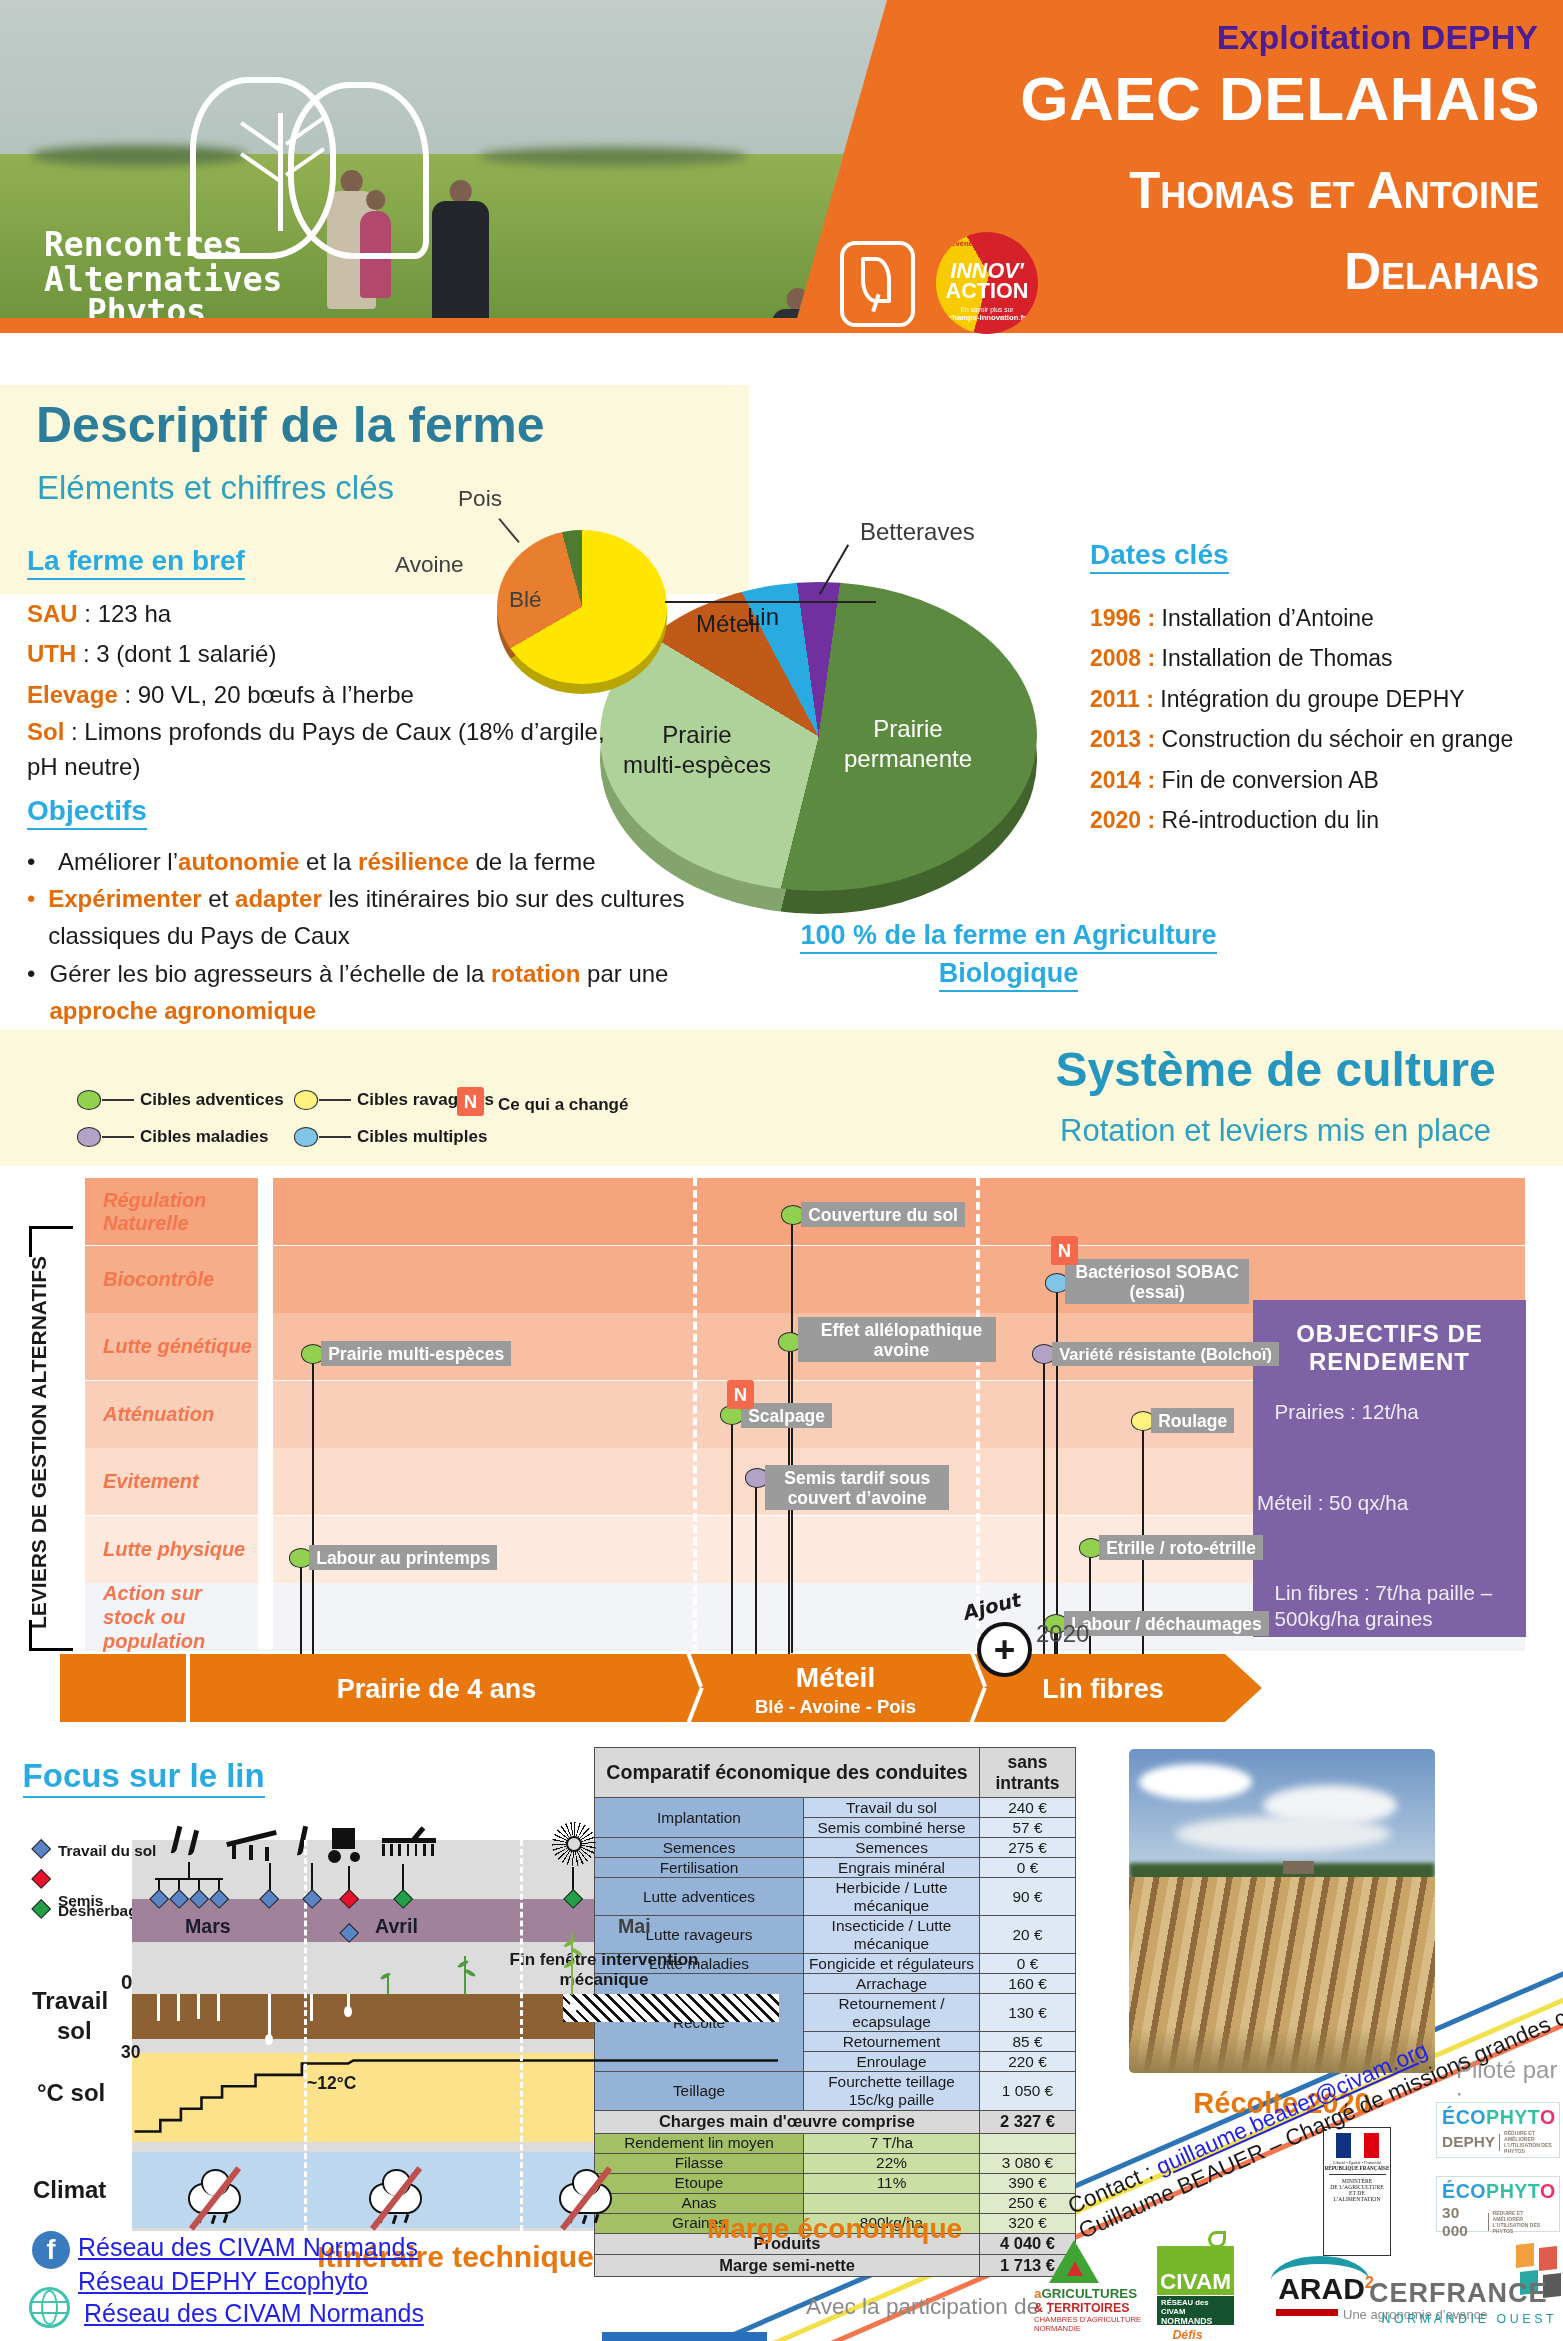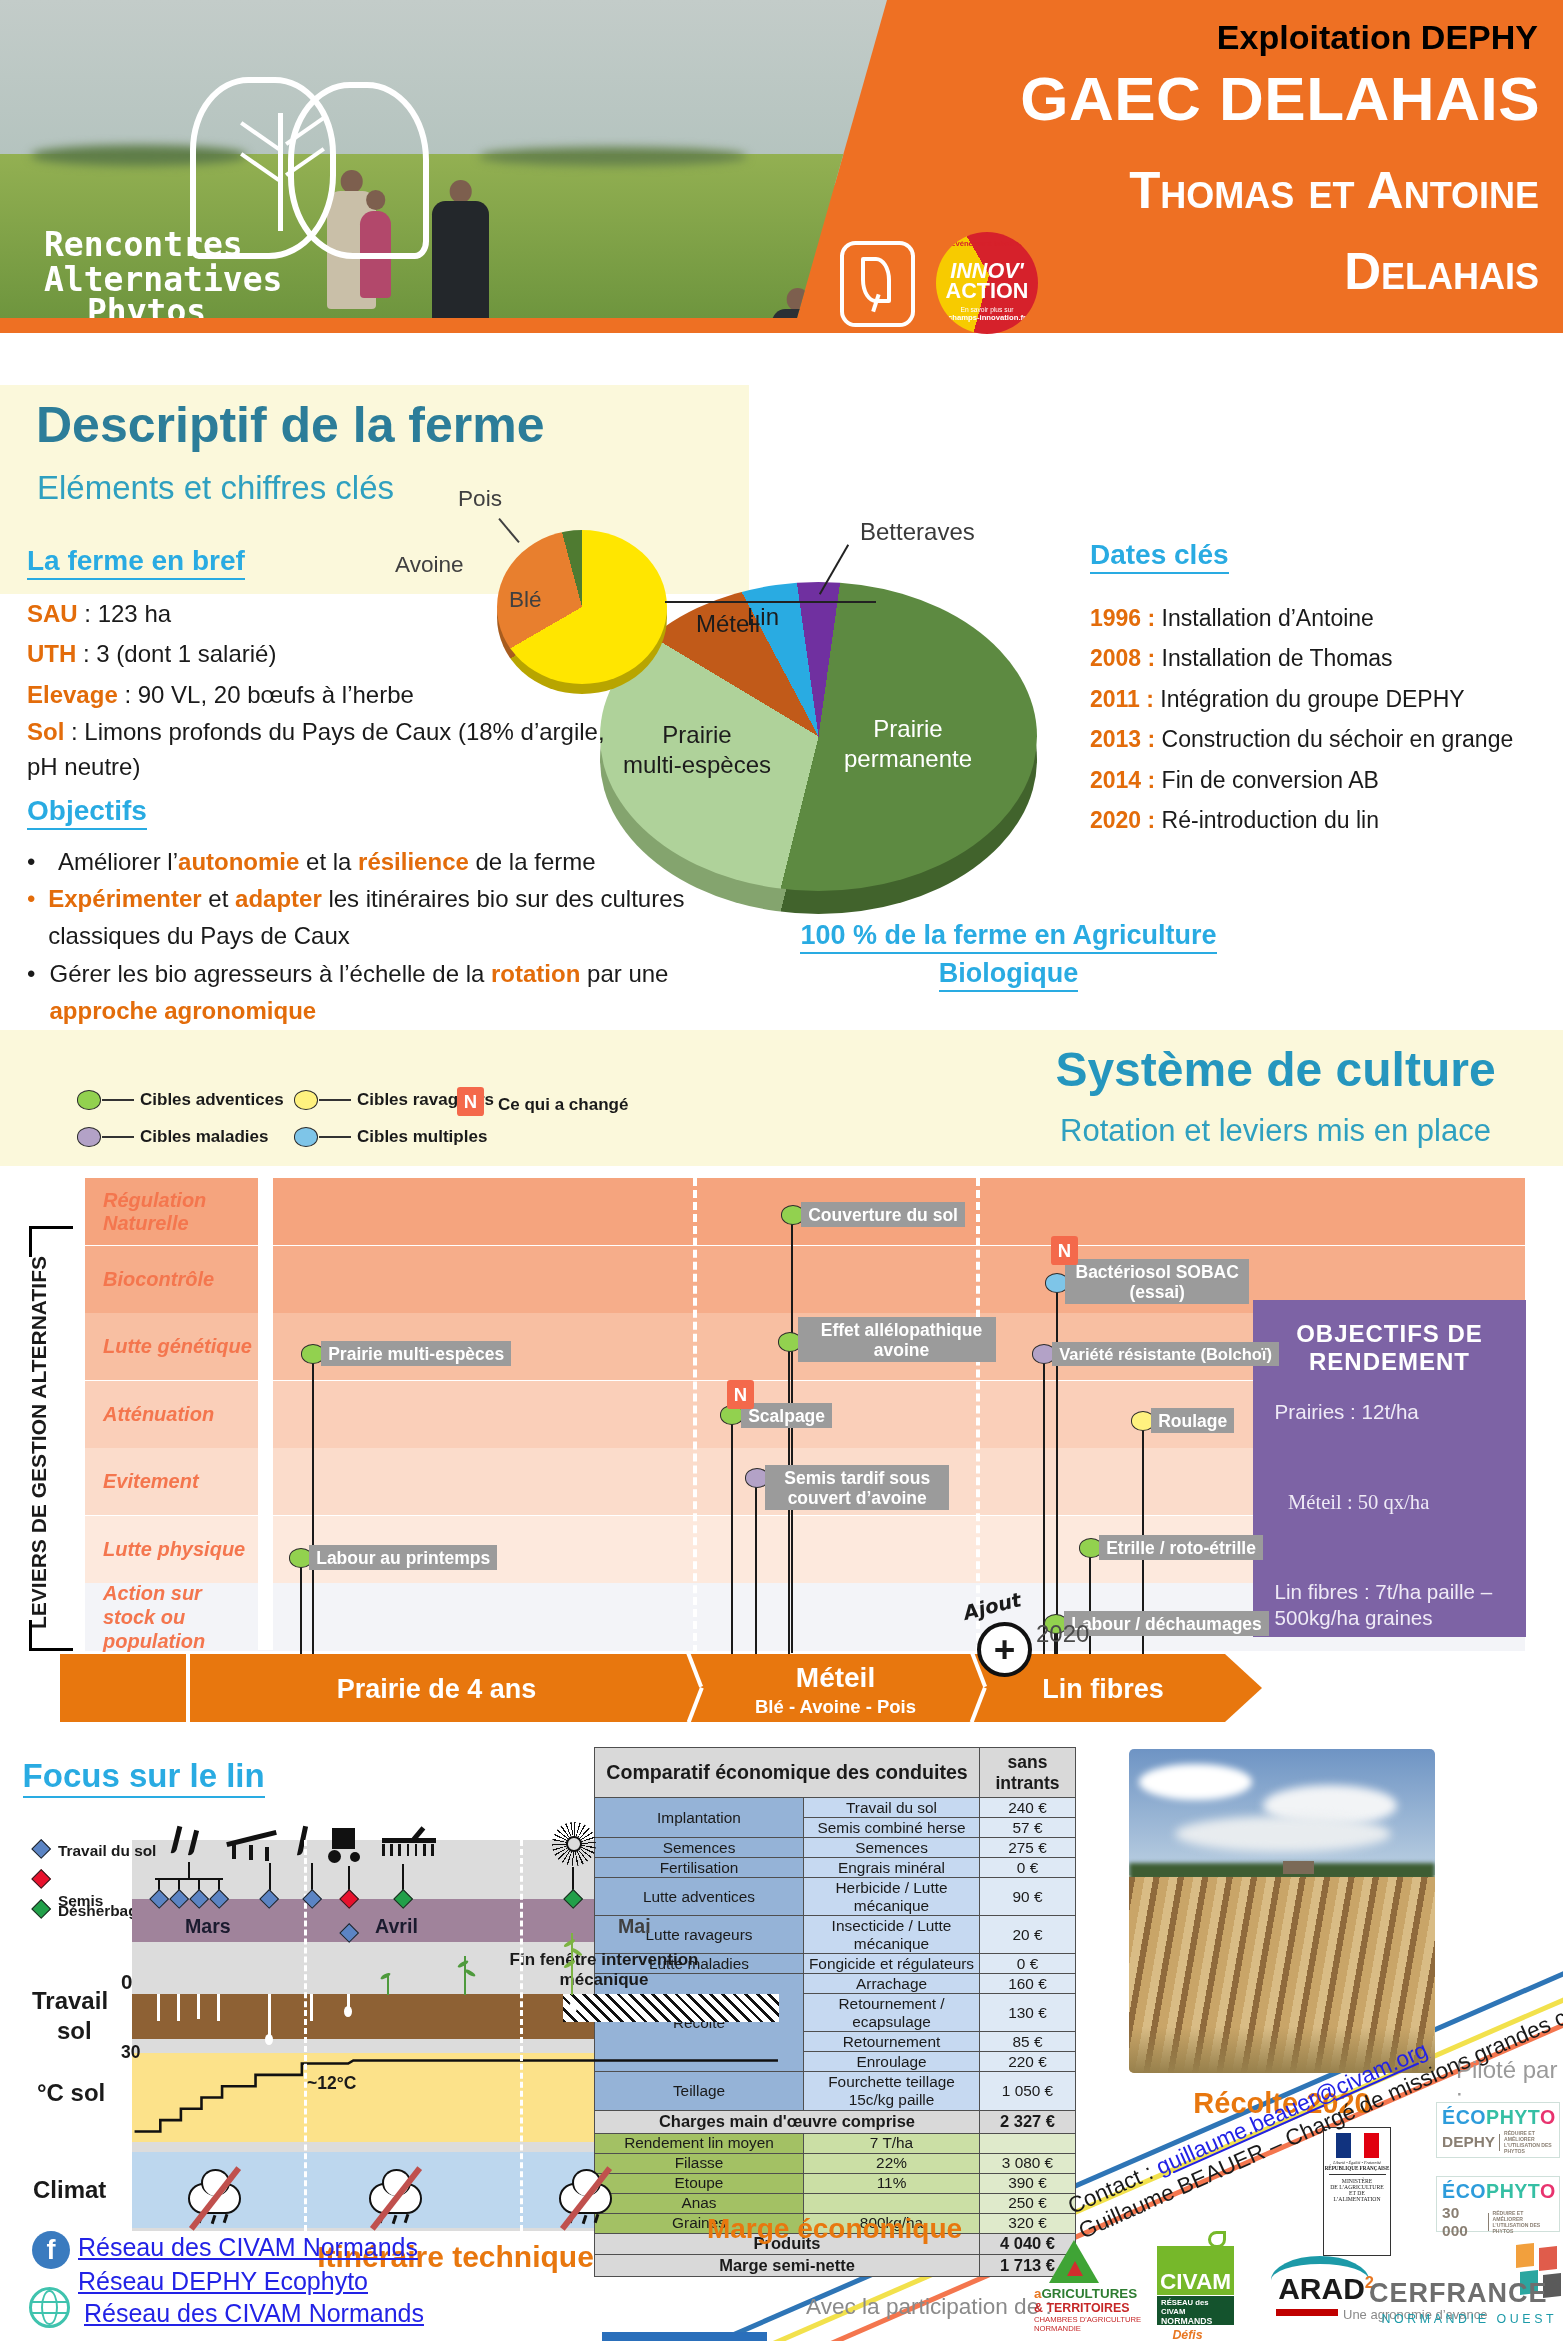--- a/index.html
+++ b/index.html
@@ -74,21 +74,21 @@
       <div class="abs" style="left:282px;top:129px;width:46px;height:4.1px;background:#fff;transform:rotate(-35deg);"></div>
       <div class="abs" style="left:282px;top:160px;width:46px;height:4.1px;background:#fff;transform:rotate(-35deg);"></div>
       <div class="abs" style="left:237px;top:134px;width:46px;height:4.1px;background:#fff;transform:rotate(35deg);"></div>
       <div class="abs" style="left:237px;top:165px;width:46px;height:4.1px;background:#fff;transform:rotate(35deg);"></div>
 
       <div class="abs" style="left:44px;top:225px;font-family:'DejaVu Sans Mono',monospace;font-weight:bold;font-size:33px;color:#fff;">Rencontres</div>
       <div class="abs" style="left:44px;top:260px;font-family:'DejaVu Sans Mono',monospace;font-weight:bold;font-size:33px;color:#fff;">Alternatives</div>
       <div class="abs" style="left:87px;top:292px;font-family:'DejaVu Sans Mono',monospace;font-weight:bold;font-size:33px;color:#fff;">Phytos</div>
     </div>
 
-    <div class="abs" style="right:26px;top:17.5px;font-size:34px;font-weight:600;color:#000000;">Exploitation DEPHY</div>
+    <div class="abs" style="right:26px;top:17.5px;font-size:34px;font-weight:600;color:#4c1d95;">Exploitation DEPHY</div>
     <div class="abs" style="right:24px;top:63px;font-size:62px;font-weight:bold;color:#fff;letter-spacing:0.5px;">GAEC DELAHAIS</div>
     <div class="abs" style="right:25px;top:161px;font-size:51px;font-weight:bold;color:#fff;font-variant:small-caps;">Thomas et Antoine</div>
     <div class="abs" style="right:25px;top:242px;font-size:51px;font-weight:bold;color:#fff;font-variant:small-caps;">Delahais</div>
 
     <div class="abs" style="left:840px;top:241px;width:67px;height:78px;border:4.6px solid #fff;border-radius:15.4px;">
       <div class="abs" style="left:16.5px;top:12.4px;width:30px;height:46px;border:4.1px solid #fff;border-radius:2.1px 50% 2.1px 50%;box-sizing:border-box;"></div>
       <div class="abs" style="left:30px;top:49px;width:3.6px;height:17.5px;background:#fff;transform:rotate(18deg);"></div>
     </div>
 
     <div class="abs" style="left:936px;top:232px;width:102px;height:102px;border-radius:50%;overflow:hidden;
@@ -278,21 +278,21 @@
   <div class="abs graybox" style="left:1099px;top:1535px;z-index:6;">Etrille / roto-étrille</div>
 
   <div class="abs stem" style="left:1054px;top:1624px;height:30px;"></div>
   <div class="abs dot" style="left:1044px;top:1614px;background:#92D14F;"></div>
   <div class="abs graybox" style="left:1064px;top:1611px;z-index:6;">Labour / déchaumages</div>
 
   <div class="abs" style="left:1253px;top:1300px;width:273px;height:337px;background:#7D63A5;z-index:5;">
     <div style="margin-top:19.6px;text-align:center;font-size:24px;font-weight:bold;color:#fff;letter-spacing:1px;">OBJECTIFS DE</div>
     <div style="text-align:center;font-size:24px;font-weight:bold;color:#fff;letter-spacing:1px;">RENDEMENT</div>
     <div style="margin:24px 0 0 21.6px;font-size:20.6px;color:#EFEAF6;">Prairies : 12t/ha</div>
-    <div style="margin:67px 0 0 35px;font-size:20.6px;color:#EFEAF6;font-family:Liberation Serif, serif;">Méteil : 50 qx/ha</div>
+    <div style="margin:67px 0 0 4px;font-size:20.6px;color:#EFEAF6;">Méteil : 50 qx/ha</div>
     <div style="margin:66px 0 0 21.6px;font-size:20.6px;color:#EFEAF6;">Lin fibres : 7t/ha paille –</div>
     <div style="margin:2.1px 0 0 21.6px;font-size:20.6px;color:#EFEAF6;">500kg/ha graines</div>
   </div>
 
   <div class="abs" style="left:60px;top:1654px;width:1165px;height:68px;background:#E8770E;z-index:4;"></div>
   <div class="abs" style="left:1225px;top:1654px;width:0;height:0;
        border-top:34px solid transparent;border-bottom:34px solid transparent;border-left:37px solid #E8770E;z-index:4;"></div>
   <div class="abs" style="left:186px;top:1654px;width:3.6px;height:68px;background:#fff;z-index:5;"></div>
   <div class="abs" style="left:686px;top:1653px;width:4.1px;height:37px;background:#fff;transform:rotate(-21deg);transform-origin:top left;z-index:5;"></div>
   <div class="abs" style="left:700px;top:1687px;width:4.1px;height:37px;background:#fff;transform:rotate(21deg);transform-origin:top left;z-index:5;"></div>

